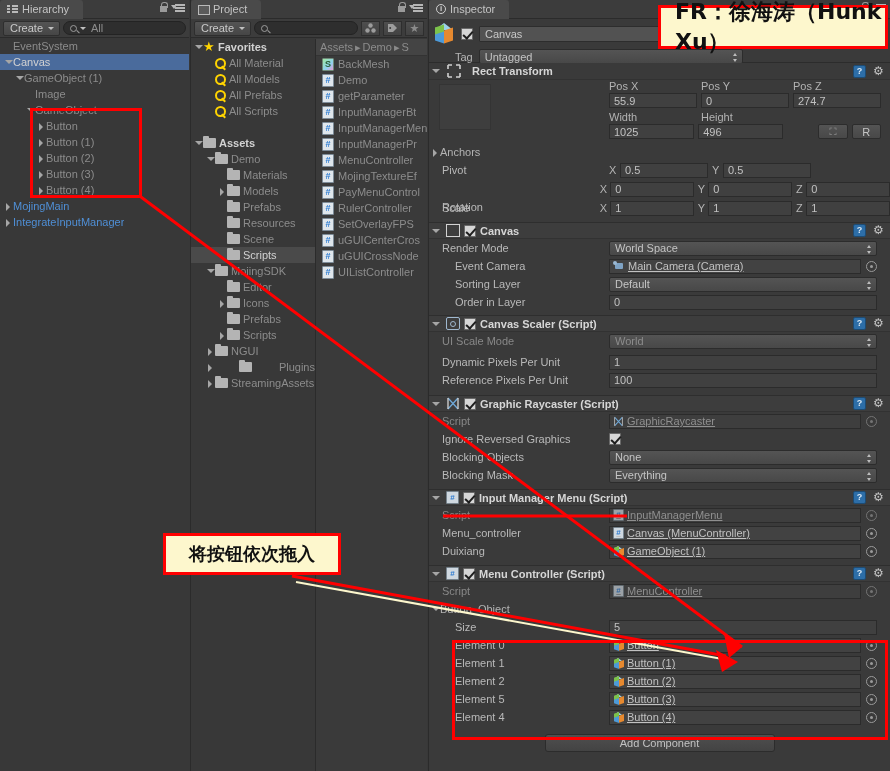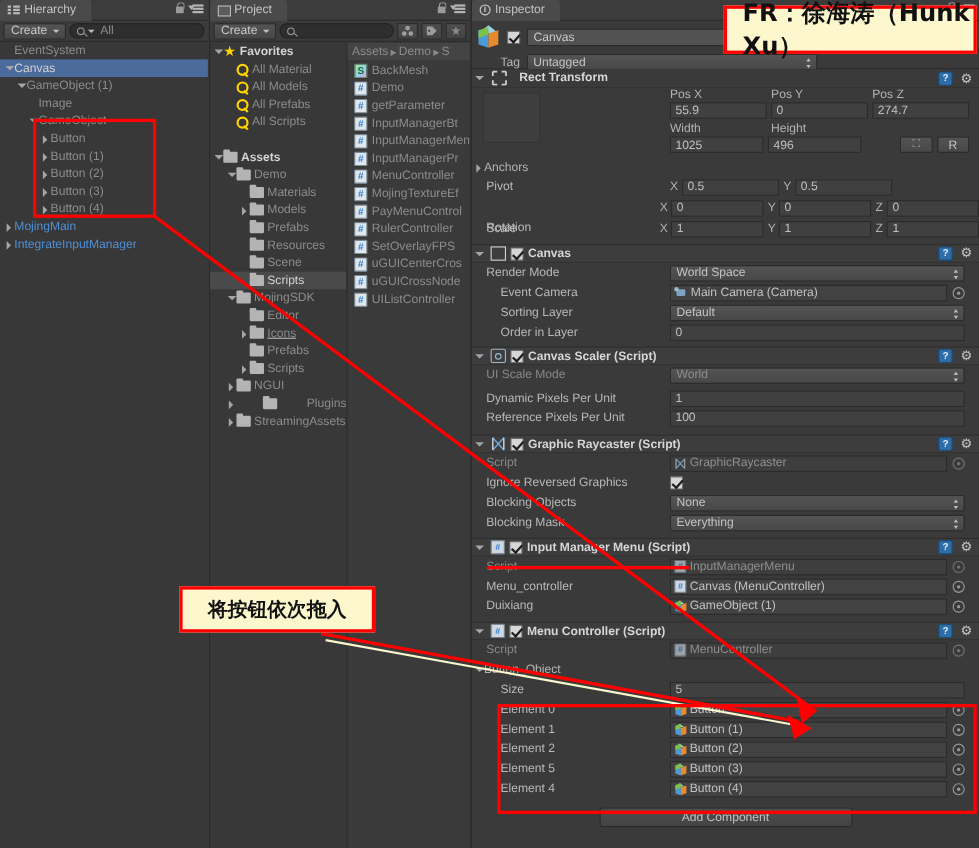--- a/index.html
+++ b/index.html
@@ -191,21 +191,21 @@
   }
   .field-row { height: 18px; display: flex; align-items: center; font-size: 11px; }
   .flabel { color: #b9b9b9; padding-left: 13px; }
   .flabel.dimmed { color: #888; }
   .inp {
     height: 15px; background: #404040; border: 1px solid #2b2b2b;
     color: #c1c1c1; font-size: 11px; padding: 0 4px; display: flex; align-items: center;
   }
   .objfield {
     height: 15px; background: #424242; border: 1px solid #2b2b2b;
-    color: #c1c1c1; font-size: 11px; padding: 0 3px; display: flex; align-items: center; gap: 3px;
+    color: #c1c1c1; font-size: 11px; padding: 0 3px; display: flex; align-items: center; gap: 3px; text-decoration: underline;
   }
   .objfield.ro { background: #3e3e3e; color: #8f8f8f; }
   .minicube {
     width: 11px; height: 11px; flex:none; position: relative;
   }
   .minicube .t{position:absolute;left:1px;top:0;width:0;height:0;border-left:4.5px solid transparent;border-right:4.5px solid transparent;border-bottom:3.5px solid #9cd2e8;}
   .minicube .l{position:absolute;left:1px;top:3px;width:4.5px;height:7px;background:#4d9ad8;transform:skewY(18deg);}
   .minicube .r{position:absolute;left:5.5px;top:3px;width:4.5px;height:7px;background:#e6892f;transform:skewY(-18deg);}
   .minicube .g{position:absolute;left:1px;top:1.5px;width:4.5px;height:3.5px;background:#7cc24a;transform:skewY(-18deg);}
   .minics {
@@ -442,21 +442,21 @@
         <div class="row" style="padding-left: 15px;">
           <span class="tri down"></span>
           <span class="folder"></span>
           <span class="lbl dim">MojingSDK</span>
         </div>
         <div class="row" style="padding-left: 27px;">
           <span class="tri "></span>
           <span class="folder"></span>
           <span class="lbl dim">Editor</span>
         </div>
-        <div class="row" style="padding-left: 27px; text-decoration: underline;">
+        <div class="row" style="padding-left: 27px;">
           <span class="tri right"></span>
           <span class="folder"></span>
           <span class="lbl dim">Icons</span>
         </div>
         <div class="row" style="padding-left: 27px;">
           <span class="tri "></span>
           <span class="folder"></span>
           <span class="lbl dim">Prefabs</span>
         </div>
         <div class="row" style="padding-left: 27px;">

